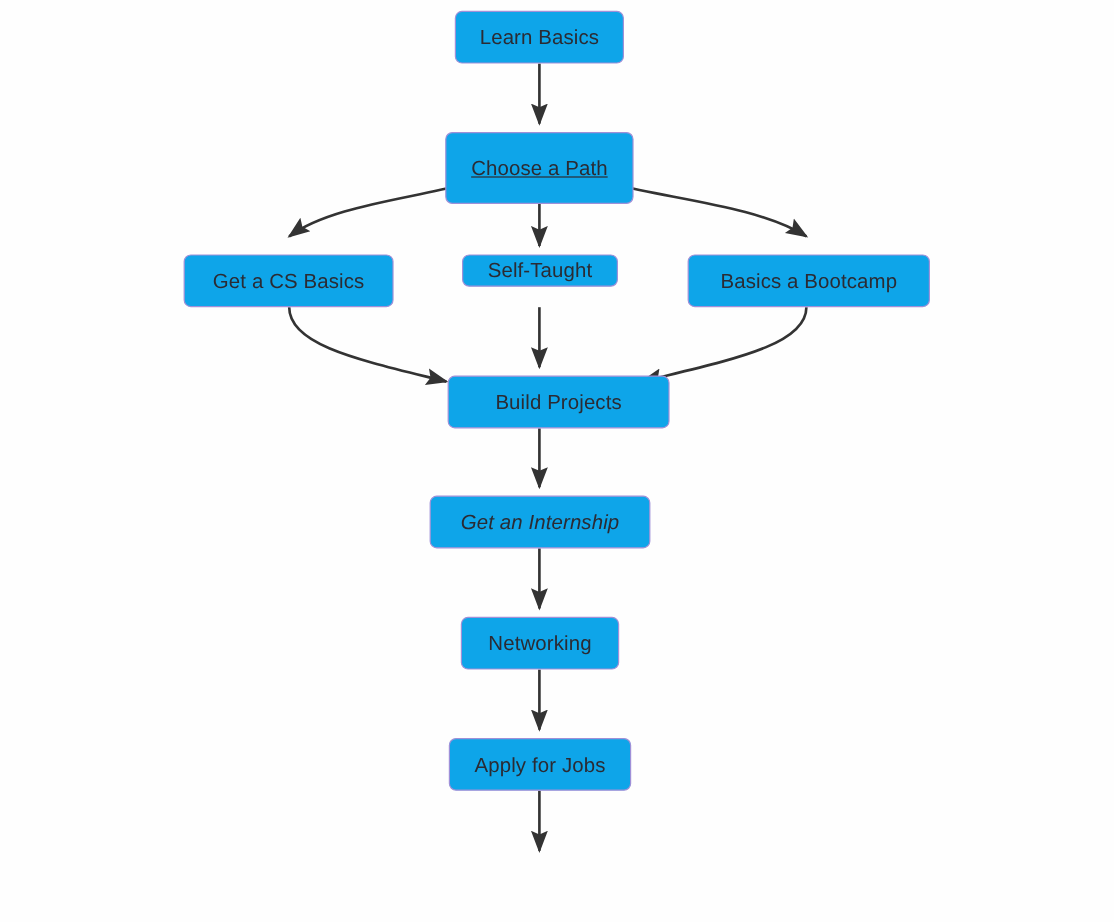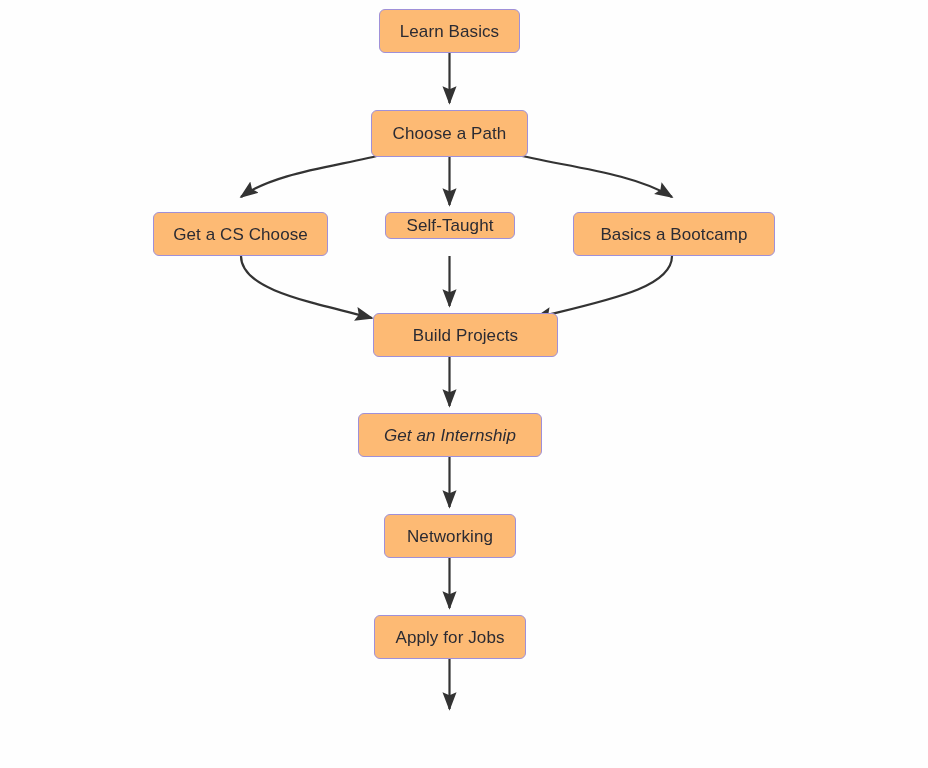--- a/index.html
+++ b/index.html
@@ -25,21 +25,21 @@
     left: 0;
     width: 928px;
     height: 768px;
   }
   .node {
     position: absolute;
     box-sizing: border-box;
     display: flex;
     align-items: center;
     justify-content: center;
-    background: #fdba74;
+    background: #0ea5e9;
     border: 1.3px solid #9f90d8;
     border-radius: 6px;
     color: #2b2b33;
     font-size: 17px;
     font-weight: 400;
     line-height: 1;
     white-space: nowrap;
     letter-spacing: 0.1px;
   }
   .node-label {
@@ -82,26 +82,26 @@
       <path d="M449.5,558 L449.5,608"></path>
 
       <path d="M449.5,659 L449.5,709"></path>
     </g>
   </svg>
 
   <div class="node" style="left:379px; top:9px; width:141px; height:44px;">
     <span class="node-label">Learn Basics</span>
   </div>
 
-  <div class="node" style="left:371px; top:110px; width:157px; height:47px;">
+  <div class="node" style="left:371px; top:110px; width:157px; height:60px;text-decoration:underline;">
     <span class="node-label">Choose a Path</span>
   </div>
 
   <div class="node" style="left:153px; top:212px; width:175px; height:44px;">
-    <span class="node-label">Get a CS Choose</span>
+    <span class="node-label">Get a CS Basics</span>
   </div>
 
   <div class="node" style="left:385px; top:212px; width:130px; height:27px;">
     <span class="node-label">Self-Taught</span>
   </div>
 
   <div class="node" style="left:573px; top:212px; width:202px; height:44px;">
     <span class="node-label">Basics a Bootcamp</span>
   </div>
 

